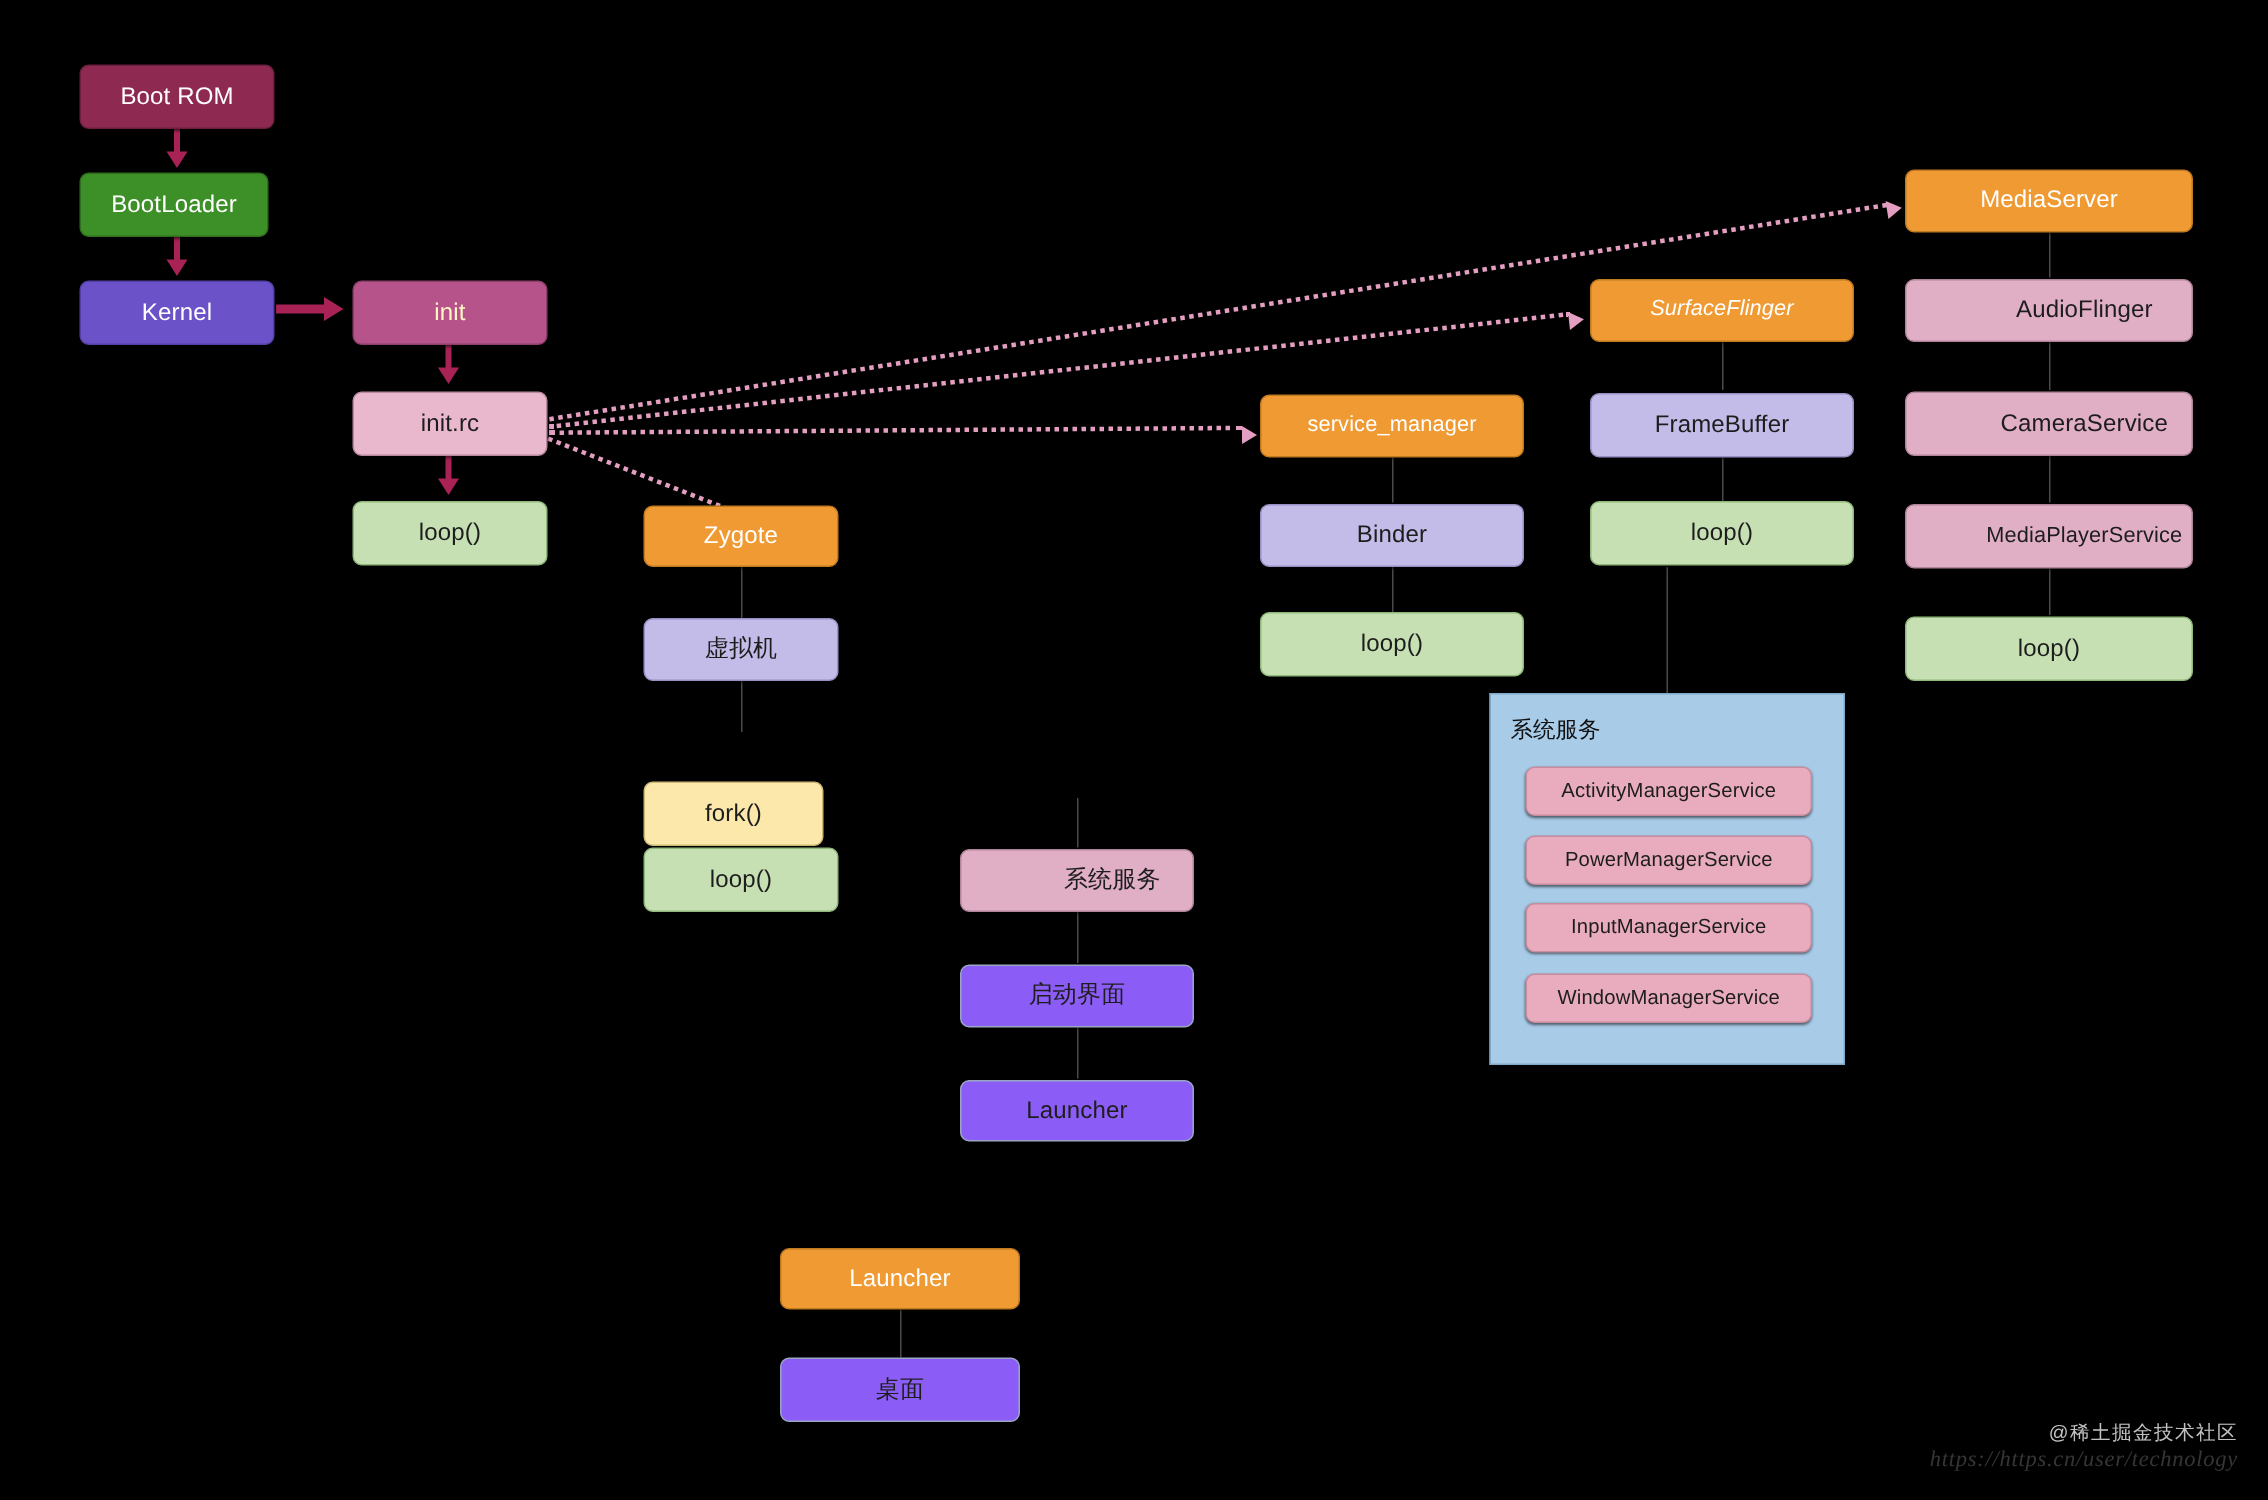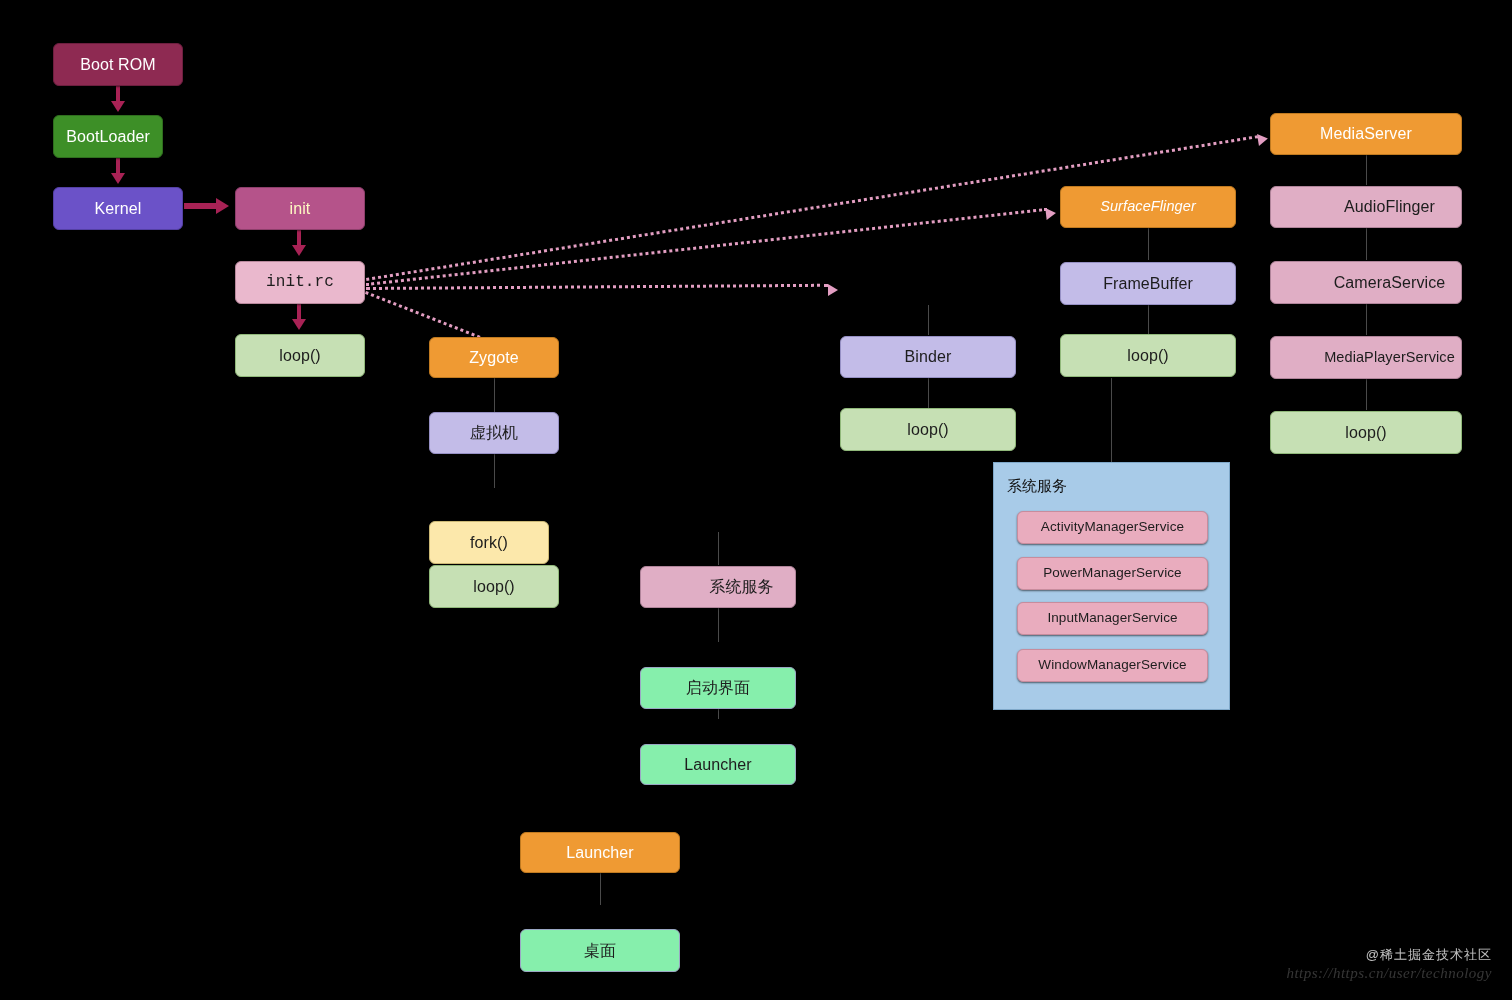--- a/index.html
+++ b/index.html
@@ -38,21 +38,21 @@
   .c-bootrom   { background: #8e2a52; color: #ffffff; border-color: #6d1f3f; }
   .c-bootldr   { background: #3d8f27; color: #ffffff; border-color: #2f6e1e; }
   .c-kernel    { background: #6b52c8; color: #ffffff; border-color: #5440a4; }
   .c-init      { background: #b5538a; color: #fef9c3; border-color: #8d3f6b; }
   .c-initrc    { background: #eab8cd; color: #1d1d1d; border-color: #b8889c; }
   .c-green     { background: #c6e0b4; color: #1d1d1d; border-color: #90b87a; }
   .c-orange    { background: #ef9a33; color: #ffffff; border-color: #c07a20; }
   .c-purple    { background: #c3bce8; color: #1d1d1d; border-color: #9690c4; }
   .c-yellow    { background: #fce8ab; color: #1d1d1d; border-color: #cbb875; }
   .c-pink      { background: #e0aec5; color: #1d1d1d; border-color: #b0849a; padding-left: 47px; }
-  .c-lblue     { background: #86efac; color: #1d1d1d; border-color: #9aa7c4; margin-top: 24px; }
+  .c-lblue     { background: #8b5cf6; color: #1d1d1d; border-color: #9aa7c4; }
   .c-svcpink   { background: #e9acbe; color: #1d1d1d; border-color: #c78c9d; }
 
   
   .group-box {
     position: absolute;
     box-sizing: border-box;
     background: #a8cbe8;
     border: 1px solid #7fa8c9;
   }
   .group-title {
@@ -179,33 +179,33 @@
   <div class="conn-faint" style="left:1366px; top:228px; height:32px;"></div>
   <div class="conn-faint" style="left:1366px; top:304px; height:31px;"></div>
   <div class="conn-faint" style="left:1366px; top:379px; height:31px;"></div>
 
   <div class="conn-faint" style="left:600px; top:873px; height:32px;"></div>
 
   <div class="node c-bootrom" style="left:53px; top:43px; width:130px; height:43px;">
     <span>Boot ROM</span>
   </div>
 
-  <div class="node c-bootldr" style="left:53px; top:115px; width:110px; height:43px;">
+  <div class="node c-bootldr" style="left:53px; top:115px; width:126px; height:43px;">
     <span>BootLoader</span>
   </div>
 
   <div class="node c-kernel" style="left:53px; top:187px; width:130px; height:43px;">
     <span>Kernel</span>
   </div>
 
   <div class="node c-init" style="left:235px; top:187px; width:130px; height:43px;">
     <span>init</span>
   </div>
 
-  <div class="node c-initrc" style="left:235px; top:261px; width:130px; height:43px;font-family:Liberation Mono, monospace;">
+  <div class="node c-initrc" style="left:235px; top:261px; width:130px; height:43px;">
     <span>init.rc</span>
   </div>
 
   <div class="node c-green" style="left:235px; top:334px; width:130px; height:43px;">
     <span>loop()</span>
   </div>
 
   <div class="node c-orange" style="left:429px; top:337px; width:130px; height:41px;">
     <span>Zygote</span>
   </div>
@@ -236,20 +236,23 @@
   </div>
 
   <div class="node c-orange" style="left:520px; top:832px; width:160px; height:41px;">
     <span>Launcher</span>
   </div>
 
   <div class="node c-lblue" style="left:520px; top:905px; width:160px; height:43px;">
     <span>桌面</span>
   </div>
 
+  <div class="node c-orange sm" style="left:840px; top:263px; width:176px; height:42px;">
+    <span>service_manager</span>
+  </div>
 
   <div class="node c-purple" style="left:840px; top:336px; width:176px; height:42px;">
     <span>Binder</span>
   </div>
 
   <div class="node c-green" style="left:840px; top:408px; width:176px; height:43px;">
     <span>loop()</span>
   </div>
 
   <div class="node c-orange sm" style="left:1060px; top:186px; width:176px; height:42px;font-style:italic;">

